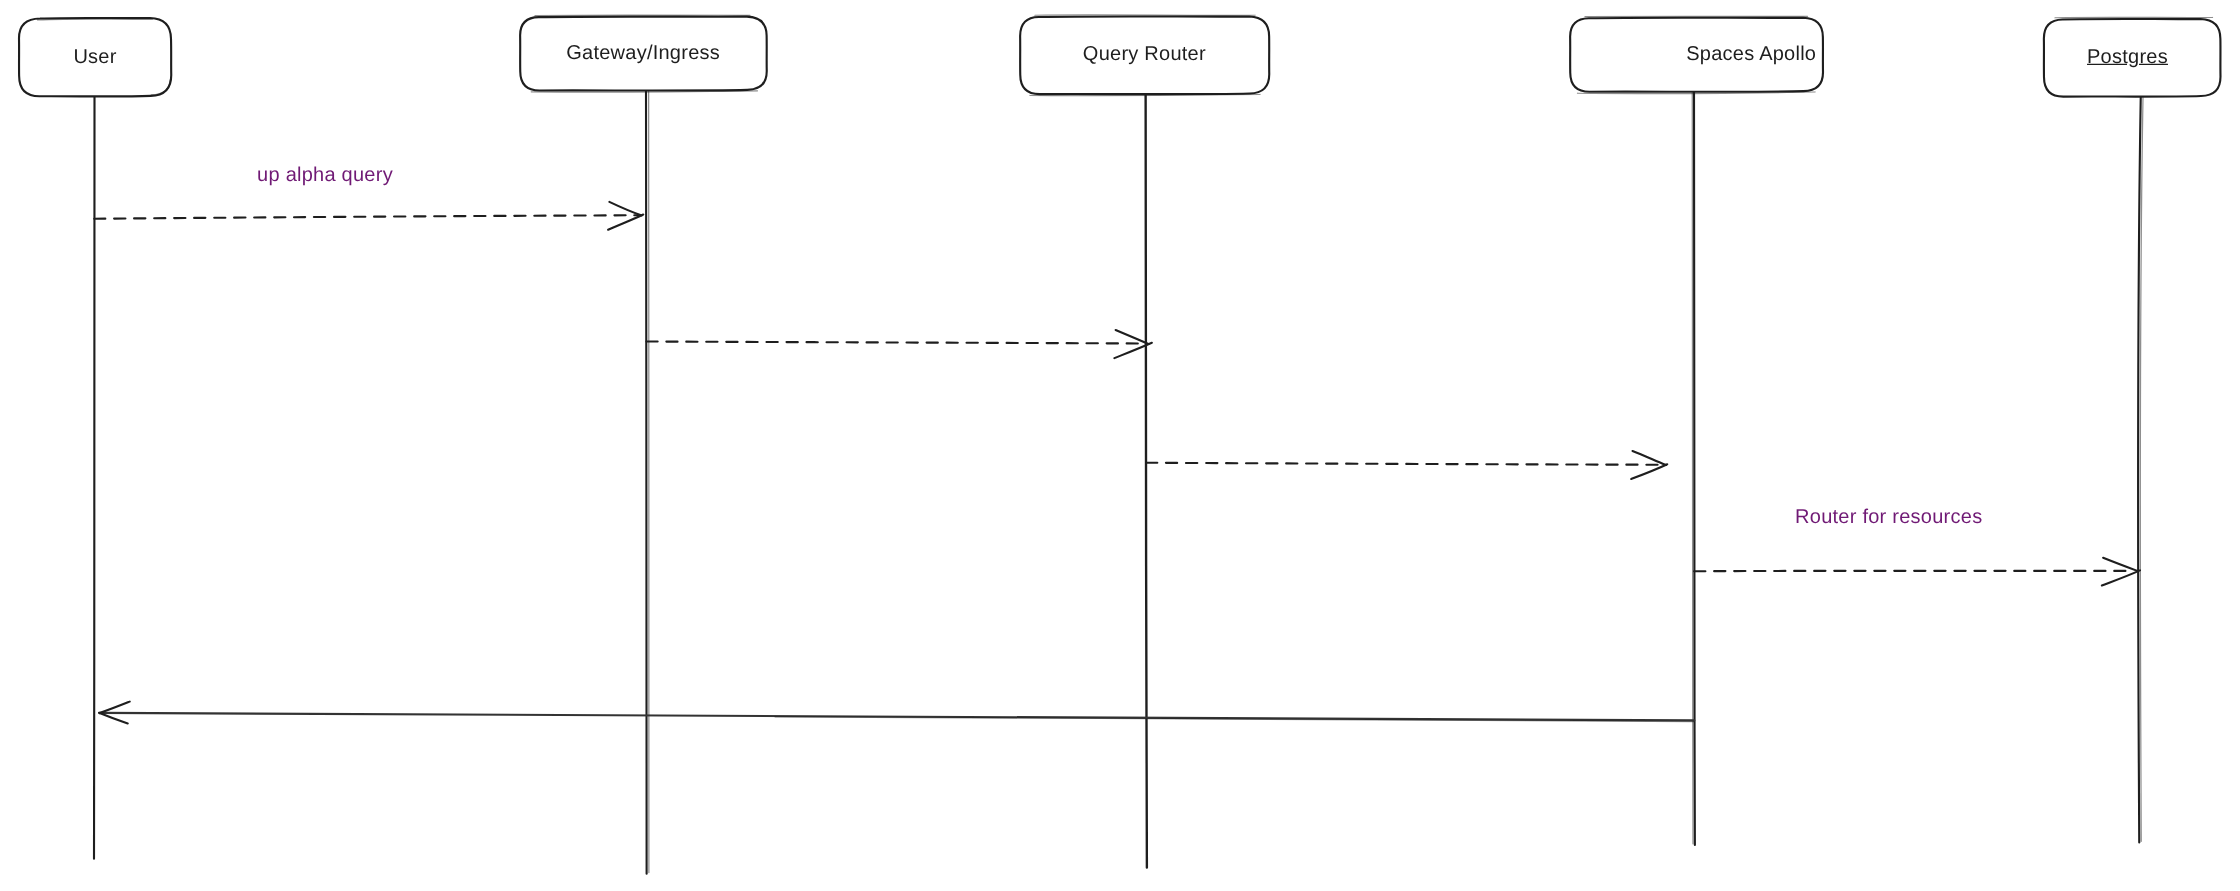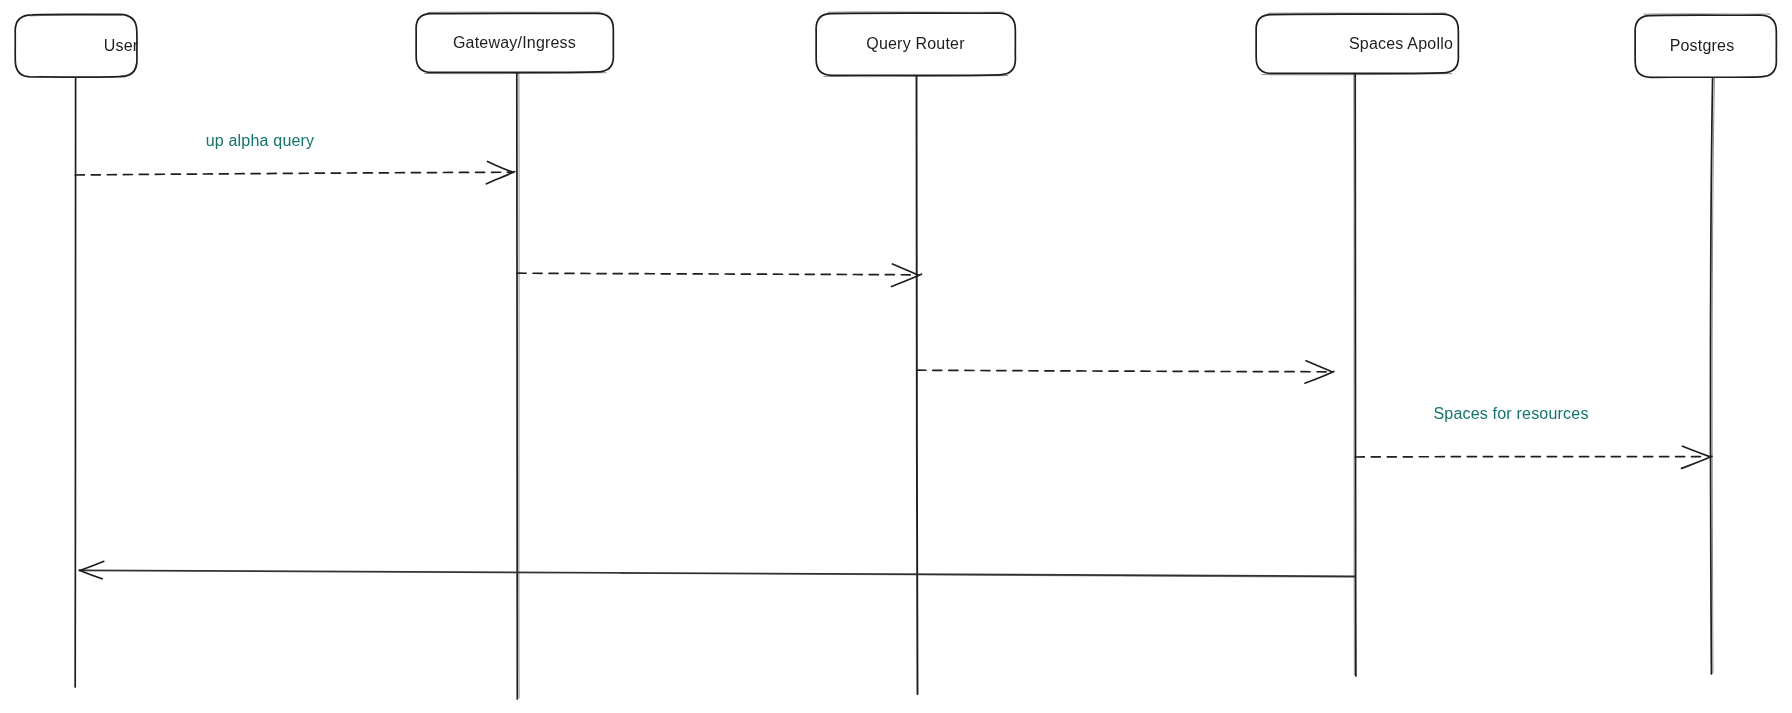--- a/index.html
+++ b/index.html
@@ -29,21 +29,21 @@
     font-size: 16px;
     color: #1e1e1e;
     letter-spacing: 0.2px;
     white-space: nowrap;
     pointer-events: none;
   }
   .msg-label {
     position: absolute;
     transform: translateX(-50%);
     font-size: 16px;
-    color: #0f766e;
+    color: #701a75;
     letter-spacing: 0.2px;
     white-space: nowrap;
     pointer-events: none;
   }
   .stroke {
     fill: none;
     stroke: #1e1e1e;
     stroke-width: 1.7;
     stroke-linecap: round;
     stroke-linejoin: round;
@@ -148,32 +148,32 @@
       <path class="stroke boxfill" d="M 1271 14.6 C 1315 13.7 1405 14.5 1442.5 14.2 Q 1458.2 14.6 1458.3 29.5 C 1458.5 39 1458.2 49 1458.4 57.8 Q 1458.4 72.7 1442.8 72.9 C 1405 73.9 1317 73.1 1271.6 73.4 Q 1256.3 73.4 1256.2 58.2 C 1256 48 1256.3 39 1256.1 29.2 Q 1256.2 14.9 1271 14.6 Z"></path>
       <path class="ghost" d="M 1262 74.6 C 1320 75.2 1400 74.4 1452 73.6"></path>
       <path class="ghost" d="M 1268 13.3 C 1320 12.7 1400 13.5 1446 13.1"></path>
     </g>
     <g>
       <path class="stroke boxfill" d="M 1650 15.6 C 1680 14.8 1740 15.5 1760.5 15.2 Q 1776.2 15.7 1776.3 31 C 1776.5 41 1776.2 51 1776.4 61.3 Q 1776.4 76.6 1760.8 76.8 C 1735 77.7 1680 77 1650.6 77.3 Q 1635.3 77.3 1635.2 61.8 C 1635 51.5 1635.3 41.5 1635.1 30.8 Q 1635.2 15.9 1650 15.6 Z"></path>
       <path class="ghost" d="M 1644 14.2 C 1690 13.4 1740 14.4 1770 14"></path>
     </g>
   </svg>
 
-  <div class="actor-label" style="left:15px; top:14px; width:122px; height:63px;padding-left:45px;">
+  <div class="actor-label" style="left:15px; top:14px; width:122px; height:63px;">
     <span>User</span>
   </div>
   <div class="actor-label" style="left:416px; top:13px; width:197px; height:59px;">
     <span>Gateway/Ingress</span>
   </div>
   <div class="actor-label" style="left:816px; top:13px; width:199px; height:62px;">
     <span>Query Router</span>
   </div>
   <div class="actor-label" style="left:1256px; top:14px; width:202px; height:59px;margin-left:44px;">
     <span>Spaces Apollo</span>
   </div>
-  <div class="actor-label" style="left:1635px; top:15px; width:134px; height:62px;">
+  <div class="actor-label" style="left:1635px; top:15px; width:134px; height:62px;text-decoration:underline;">
     <span>Postgres</span>
   </div>
 
   <div class="msg-label" style="left:260px; top:132px;">up alpha query</div>
-  <div class="msg-label" style="left:1511px; top:405px;">Spaces for resources</div>
+  <div class="msg-label" style="left:1511px; top:405px;">Router for resources</div>
 
 </div>
 
 </body></html>

